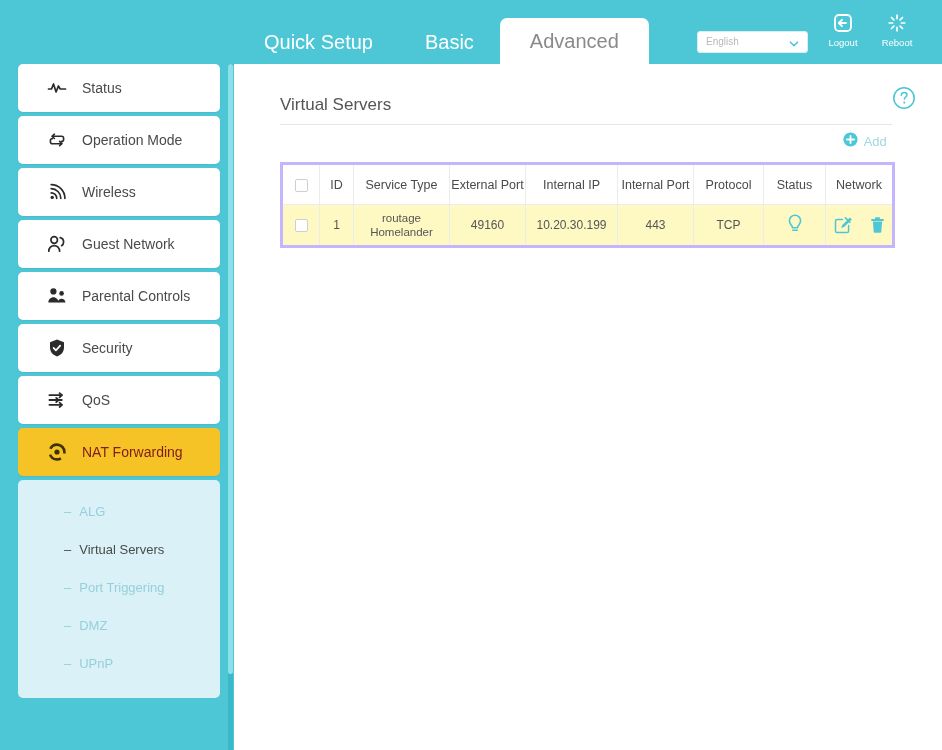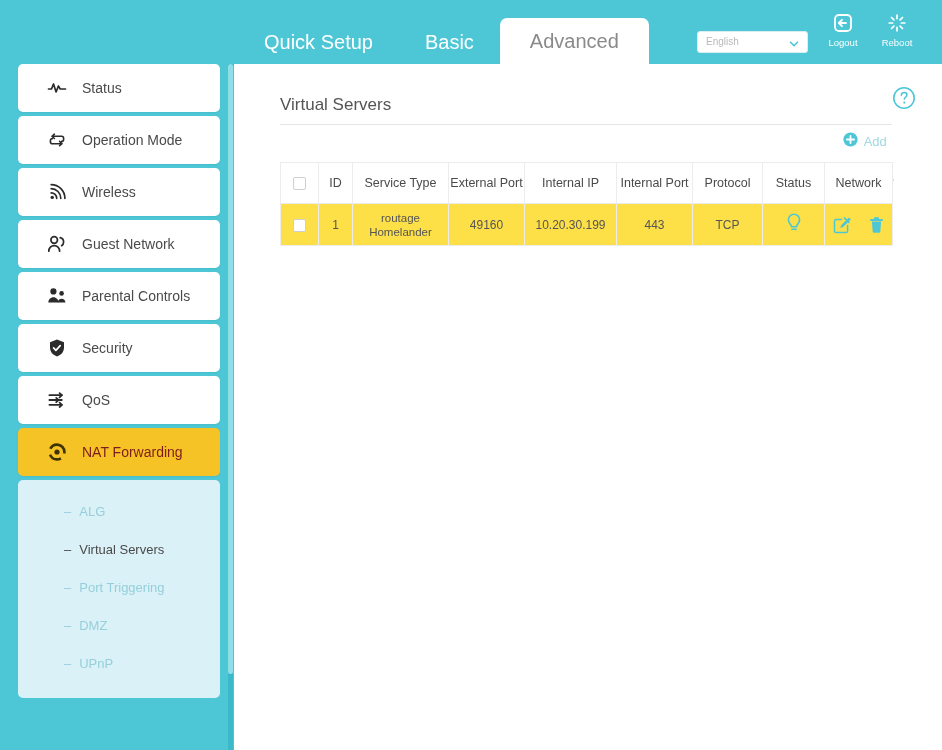--- a/index.html
+++ b/index.html
@@ -256,23 +256,23 @@
   .tbl-act .txt { color: #8d8d8d; }
   #act-add .txt { color: #9fd9e2; }
 
   
   #vs-table {
     position: absolute;
     left: 46px;
     top: 103px;
     width: 612px;
     border-collapse: collapse;
-    border: 1px solid #c4b5fd;
+    border: 3px solid #c4b5fd;
     border-radius: 4px;
-    background: #fde047;
+    background: #fef9c3;
     table-layout: fixed;
   }
   #vs-table th, #vs-table td {
     border: 1px solid #ececec;
     text-align: center;
     font-weight: normal;
     color: #555555;
     vertical-align: middle;
   }
   #vs-table thead th {

